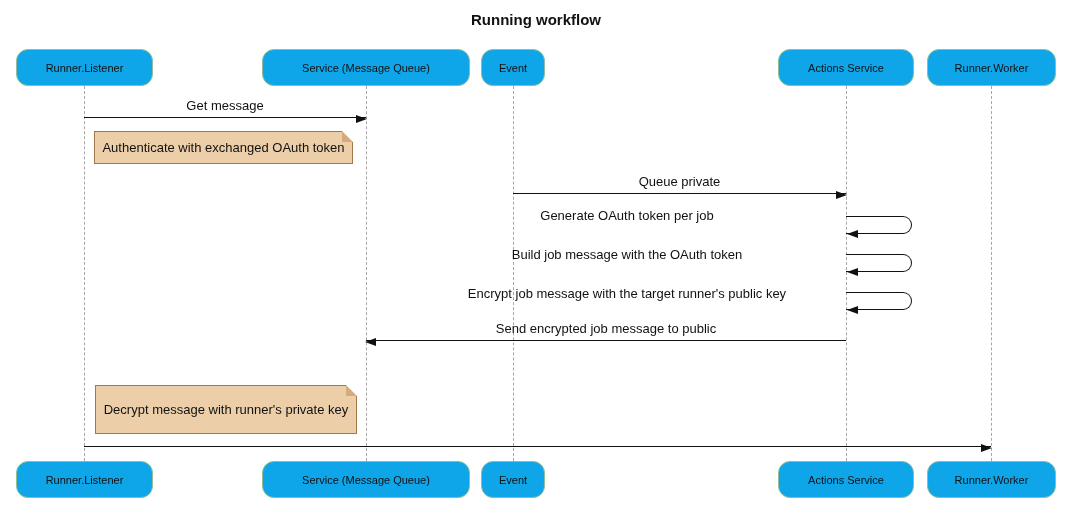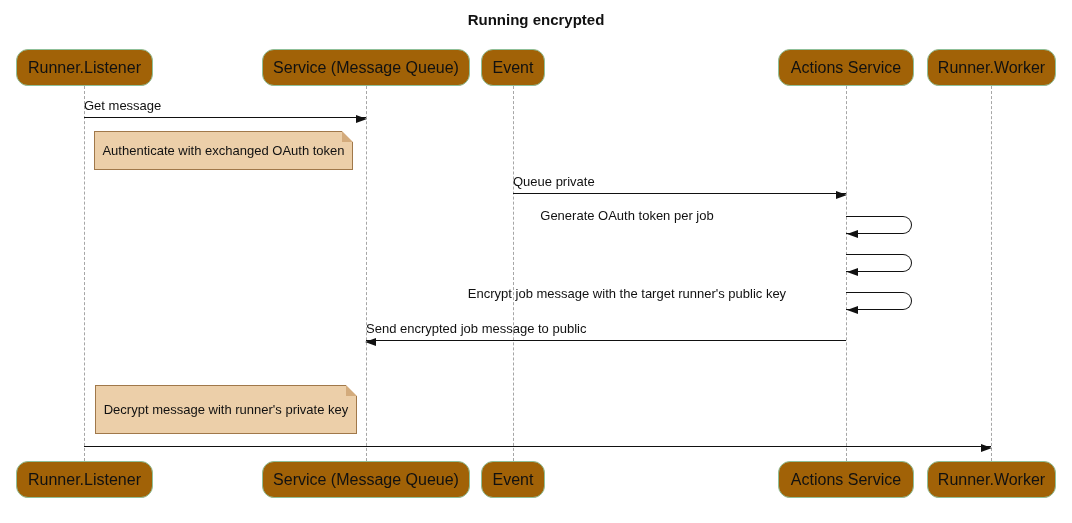--- a/index.html
+++ b/index.html
@@ -23,38 +23,38 @@
   .lifeline {
     position: absolute;
     top: 86px;
     height: 375px;
     width: 0;
     border-left: 1.4px dashed #a6a6a6;
   }
   .participant {
     position: absolute;
     height: 37px;
-    background: #a16207;
+    background: #0ea5e9;
     border: 1px solid #8fbf98;
     border-radius: 12px;
     display: flex;
     align-items: center;
     justify-content: center;
-    font-size: 16px;
+    font-size: 11px;
     color: #111;
   }
   .msg {
     position: absolute;
     height: 20px;
     border-bottom: 1.4px solid #111;
   }
   .msg .lbl {
     position: absolute;
     left: 0; right: 0; bottom: 4px;
-    text-align: left;
+    text-align: center;
     font-size: 13px;
     white-space: nowrap;
   }
   .ah-r {
     position: absolute;
     right: -1px; bottom: -5.5px;
     width: 0; height: 0;
     border-left: 11px solid #111;
     border-top: 4.6px solid transparent;
     border-bottom: 4.6px solid transparent;
@@ -111,54 +111,55 @@
     border-style: solid;
     border-width: 0 11px 11px 0;
     border-color: #ffffff #ffffff #d3ab7c #ffffff;
   }
 </style>
 </head>
 <body>
 
 <div class="diagram">
 
-  <div class="title">Running encrypted</div>
+  <div class="title">Running workflow</div>
 
   <div class="lifeline" style="left:84px"></div>
   <div class="lifeline" style="left:366px"></div>
   <div class="lifeline" style="left:513px"></div>
   <div class="lifeline" style="left:846px"></div>
   <div class="lifeline" style="left:991px"></div>
 
   <div class="participant" style="left:16px;  top:49px; width:137px">Runner.Listener</div>
   <div class="participant" style="left:262px; top:49px; width:208px">Service (Message Queue)</div>
   <div class="participant" style="left:481px; top:49px; width:64px">Event</div>
   <div class="participant" style="left:778px; top:49px; width:136px">Actions Service</div>
   <div class="participant" style="left:927px; top:49px; width:129px">Runner.Worker</div>
 
   <div class="msg" style="left:84px; top:98px; width:282px">
     <span class="lbl">Get message</span>
     <span class="ah-r"></span>
   </div>
 
-  <div class="note" style="left:94px; top:131px; width:259px; height:39px">
+  <div class="note" style="left:94px; top:131px; width:259px; height:33px">
     <span>Authenticate with exchanged OAuth token</span>
     <span class="fold"></span>
   </div>
 
   <div class="msg" style="left:513px; top:174px; width:333px">
     <span class="lbl">Queue private</span>
     <span class="ah-r"></span>
   </div>
 
   <div class="loop-lbl" style="top:208px">Generate OAuth token per job</div>
   <div class="selfloop" style="top:216px">
     <span class="ah"></span>
   </div>
 
+  <div class="loop-lbl" style="top:247px">Build job message with the OAuth token</div>
   <div class="selfloop" style="top:254px">
     <span class="ah"></span>
   </div>
 
   <div class="loop-lbl" style="top:286px">Encrypt job message with the target runner's public key</div>
   <div class="selfloop" style="top:292px">
     <span class="ah"></span>
   </div>
 
   <div class="msg" style="left:366px; top:321px; width:480px">

